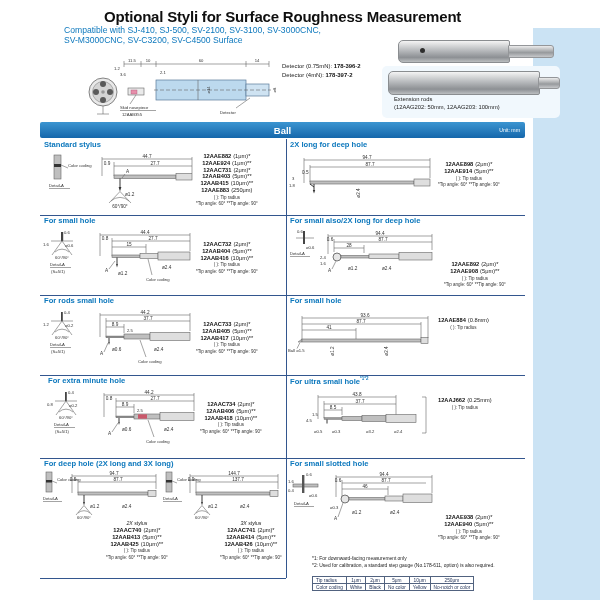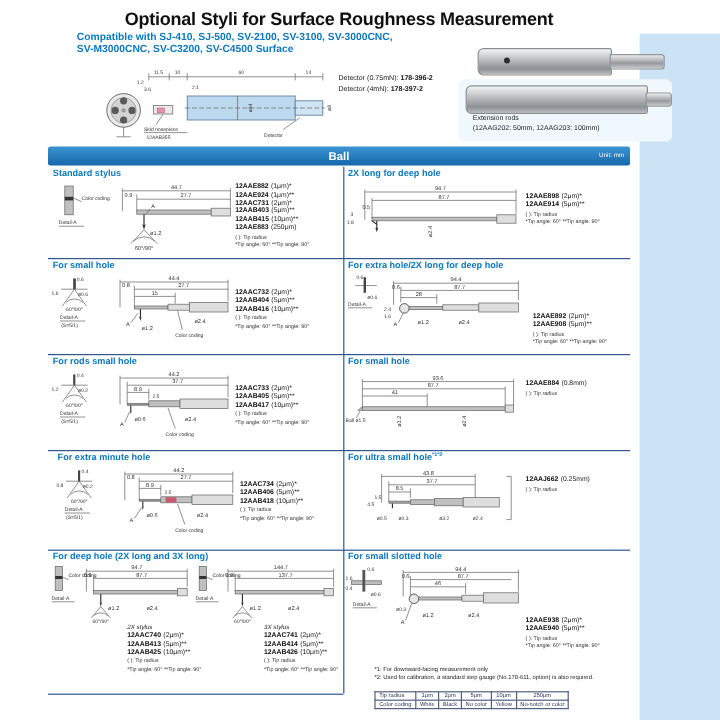--- a/index.html
+++ b/index.html
@@ -1,20 +1,20 @@
 <!DOCTYPE html>
 <html><head>
 <meta charset="utf-8">
 <style>
   html,body{margin:0;padding:0;background:#fff;}
   .page{position:relative;width:600px;height:600px;background:#fff;overflow:hidden;
         font-family:"Liberation Sans",sans-serif;color:#222;}
   
   .title{position:absolute;left:64px;top:8px;font-size:15px;font-weight:bold;color:#0f0f0f;letter-spacing:-0.2px;margin-left:40px;}
-  .sub{position:absolute;left:64px;font-size:8.6px;font-weight:bold;color:#0d78bd;line-height:10px;}
+  .sub{position:absolute;left:64px;font-size:8.6px;font-weight:normal;color:#0d78bd;line-height:10px;}
   
   .strip{position:absolute;left:533px;top:28px;width:67px;height:572px;background:#cbe3f4;}
   
   .rodbody{position:absolute;background:linear-gradient(180deg,#f4f4f4 0%,#cbcdcf 30%,#8d9094 78%,#bbbec0 100%);
            border:1px solid #8a8d90;border-radius:5px 2px 2px 5px;}
   .rodtip{position:absolute;background:linear-gradient(180deg,#ececec,#979a9d 60%,#c6c8ca);
           border:1px solid #949699;border-radius:1px 3px 3px 1px;}
   .roddot{position:absolute;width:5px;height:5px;border-radius:50%;background:#2e2e2e;}
   .rodpanel{position:absolute;left:382px;top:66px;width:178px;height:52px;background:#f1f8fd;border-radius:5px;}
   .rodlabel{position:absolute;left:394px;top:96px;font-size:5.8px;color:#222;line-height:7.5px;}
@@ -24,21 +24,21 @@
   
   .band{position:absolute;left:40px;top:122px;width:485px;height:16px;
         background:linear-gradient(180deg,#3c95d1,#1567ab);border-radius:2px;}
   .band .t{position:absolute;left:0;right:0;top:2.5px;text-align:center;color:#fff;font-size:9.5px;font-weight:bold;}
   .band .u{position:absolute;right:5px;top:5px;color:#fff;font-size:5.2px;}
   
   .hline{position:absolute;left:40px;width:485px;height:1px;background:#33568e;}
   .vline{position:absolute;left:286px;top:139px;width:1px;height:439px;background:#33568e;}
   .bline{position:absolute;left:40px;top:578px;width:246px;height:1px;background:#33568e;}
   
-  .sec{position:absolute;}
+  .sec{position:absolute;text-align:center;}
   .stitle{position:absolute;left:4px;top:1px;font-size:7.6px;font-weight:bold;color:#0d78bd;white-space:nowrap;}
   .stitle sup{font-size:4.5px;}
   .diag{position:absolute;overflow:visible;}
   .diag line,.diag path{stroke:#666;stroke-width:0.6;fill:none;}
   .diag .dk{stroke:#222;stroke-width:0.9;}
   .diag text{font:4.7px "Liberation Sans",sans-serif;fill:#333;}
   .diag .mid{text-anchor:middle;}
   .diag .sm{font-size:4.2px;}
   .diag .shaft{fill:#bfbfbf;stroke:#666;stroke-width:0.6;}
   .diag .mount{fill:#dedede;stroke:#666;stroke-width:0.6;}
@@ -249,21 +249,21 @@
           <div class="part"><b class="pn">12AAC732</b><span class="ps">(2μm)*</span></div>
           <div class="part"><b class="pn">12AAB404</b><span class="ps">(5μm)**</span></div>
           <div class="part"><b class="pn">12AAB416</b><span class="ps">(10μm)**</span></div>
         </div>
       <div class="note">(  ): Tip radius</div>
       <div class="note">*Tip angle: 60°   **Tip angle: 90°</div>
     </div>
   </section>
 
   <section class="sec" style="left:286px;top:215px;width:239px;height:80px">
-    <div class="stitle">For extra hole/2X long for deep hole</div>
+    <div class="stitle">For small also/2X long for deep hole</div>
     <svg class="diag" style="left:2px;top:13px" width="150" height="62">
       <line x1="8" y1="10" x2="26" y2="10"></line>
         <rect x="15" y="3" width="2" height="13" fill="#444"></rect>
       <text class="sm" x="9" y="4.5">0.6</text>
       <text class="sm" x="18" y="21">ø0.6</text>
       <text class="sm" x="2" y="27">Detail-A</text>
         <line x1="2" y1="28.5" x2="22" y2="28.5"></line>
       <line x1="40" y1="6" x2="40" y2="26"></line>
         <line x1="144" y1="6" x2="144" y2="22"></line>
       <line x1="40" y1="8" x2="144" y2="8"></line>

